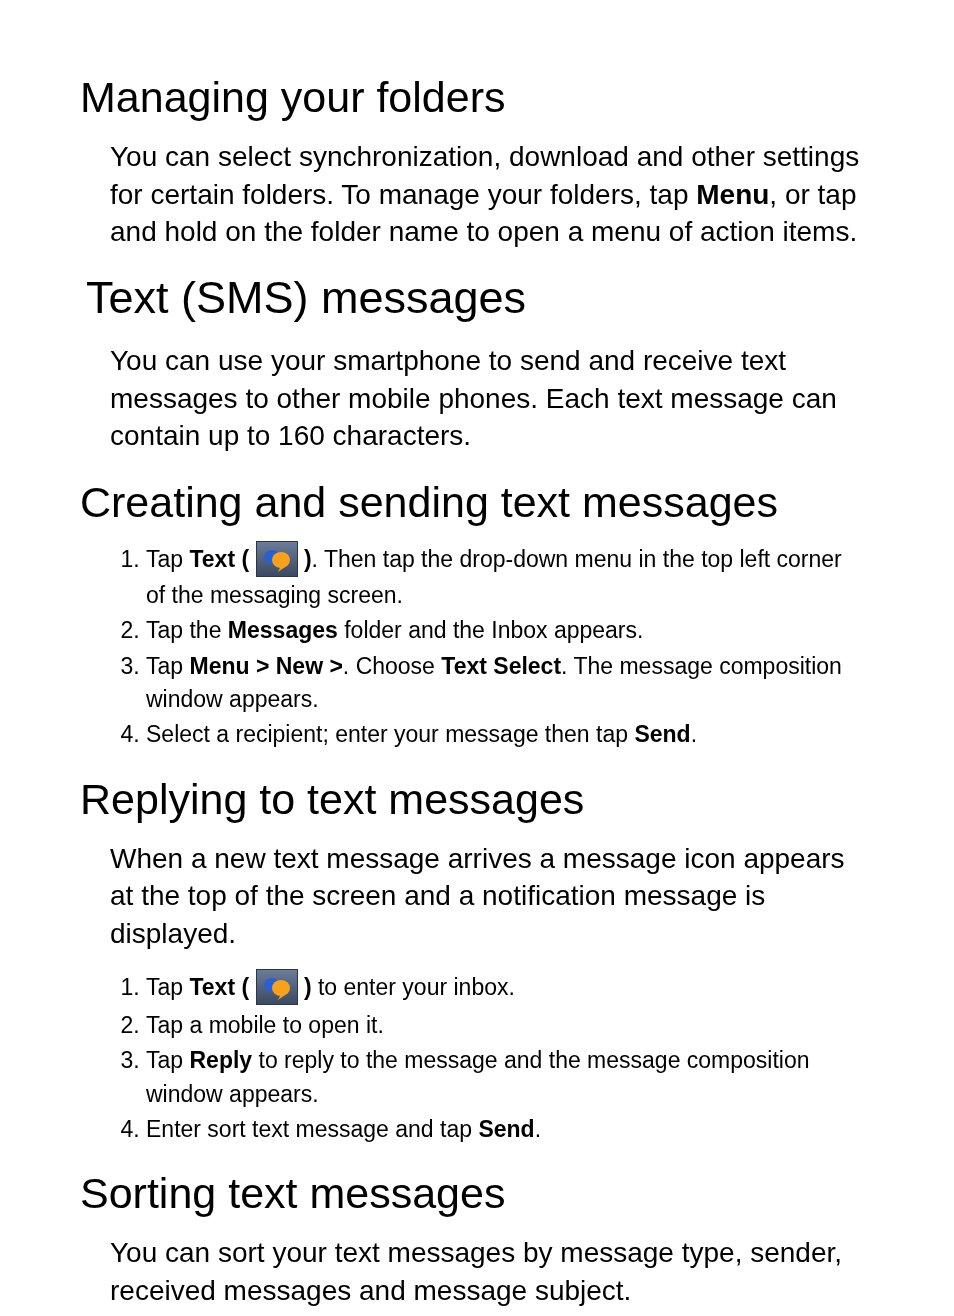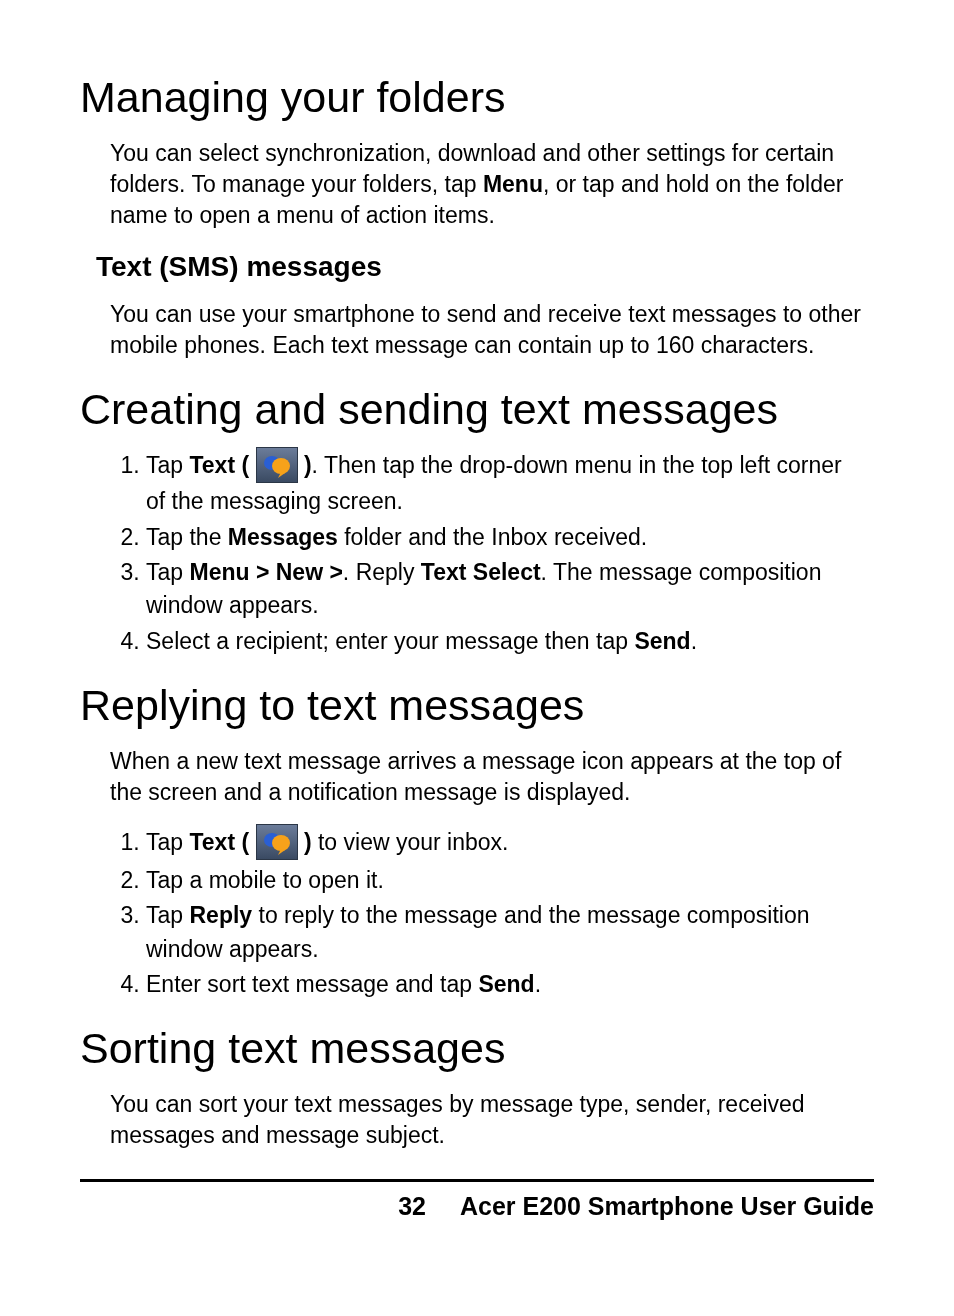--- a/index.html
+++ b/index.html
@@ -5,31 +5,31 @@
   * { margin: 0; padding: 0; box-sizing: border-box; }
   body {
     font-family: "Segoe UI", "Lucida Grande", Arial, sans-serif;
     color: #000;
     background: #fff;
     width: 954px;
     padding: 50px 80px 40px 80px;
     line-height: 1.3;
   }
   h1 {
-    font-size: 28px;
-    font-weight: 700;
-    margin: 18px 0 14px 16px;
+    font-size: 45px;
+    font-weight: 400;
+    margin: 18px 0 14px 6px;
   }
   h2 {
     font-size: 43px;
     font-weight: 400;
     margin: 20px 0 12px 0;
   }
   p.body {
-    font-size: 23px;
+    font-size: 28px;
     font-weight: 400;
     margin: 0 0 18px 30px;
     line-height: 1.35;
   }
   ol.steps {
     font-size: 23px;
     font-weight: 400;
     margin: 0 15px 18px 30px;
     padding-left: 36px;
     line-height: 1.45;
@@ -81,41 +81,41 @@
   <li>
     <span>Tap </span><span class="b">Text ( </span><span class="icon-wrap">
         <svg width="34" height="28" viewBox="0 0 34 28">
           <ellipse cx="12" cy="12" rx="8" ry="7" fill="#2a5fd4"></ellipse>
           <ellipse cx="21" cy="15" rx="9" ry="8" fill="#f7a21a"></ellipse>
           <path d="M21 21 L18 27 L25 22 Z" fill="#f7a21a"></path>
         </svg>
       </span><span class="b"> )</span><span>. Then tap the drop-down menu in the top left corner of the messaging screen.</span>
   </li>
   <li>
-    <span>Tap the </span><span class="b">Messages</span><span> folder and the Inbox received.</span>
+    <span>Tap the </span><span class="b">Messages</span><span> folder and the Inbox appears.</span>
   </li>
   <li>
-    <span>Tap </span><span class="b">Menu &gt; New &gt;</span><span>. Reply </span><span class="b">Text Select</span><span>. The message composition window appears.</span>
+    <span>Tap </span><span class="b">Menu &gt; New &gt;</span><span>. Choose </span><span class="b">Text Select</span><span>. The message composition window appears.</span>
   </li>
   <li>
     <span>Select a recipient; enter your message then tap </span><span class="b">Send</span><span>.</span>
   </li>
 </ol>
 
 <h2>Replying to text messages</h2>
 <p class="body">When a new text message arrives a message icon appears at the top of the screen and a notification message is displayed.</p>
 <ol class="steps">
   <li>
     <span>Tap </span><span class="b">Text ( </span><span class="icon-wrap">
         <svg width="34" height="28" viewBox="0 0 34 28">
           <ellipse cx="12" cy="12" rx="8" ry="7" fill="#2a5fd4"></ellipse>
           <ellipse cx="21" cy="15" rx="9" ry="8" fill="#f7a21a"></ellipse>
           <path d="M21 21 L18 27 L25 22 Z" fill="#f7a21a"></path>
         </svg>
-      </span><span class="b"> )</span><span> to view your inbox.</span>
+      </span><span class="b"> )</span><span> to enter your inbox.</span>
   </li>
   <li>Tap a mobile to open it.</li>
   <li>
     <span>Tap </span><span class="b">Reply</span><span> to reply to the message and the message composition window appears.</span>
   </li>
   <li>
     <span>Enter sort text message and tap </span><span class="b">Send</span><span>.</span>
   </li>
 </ol>
 

